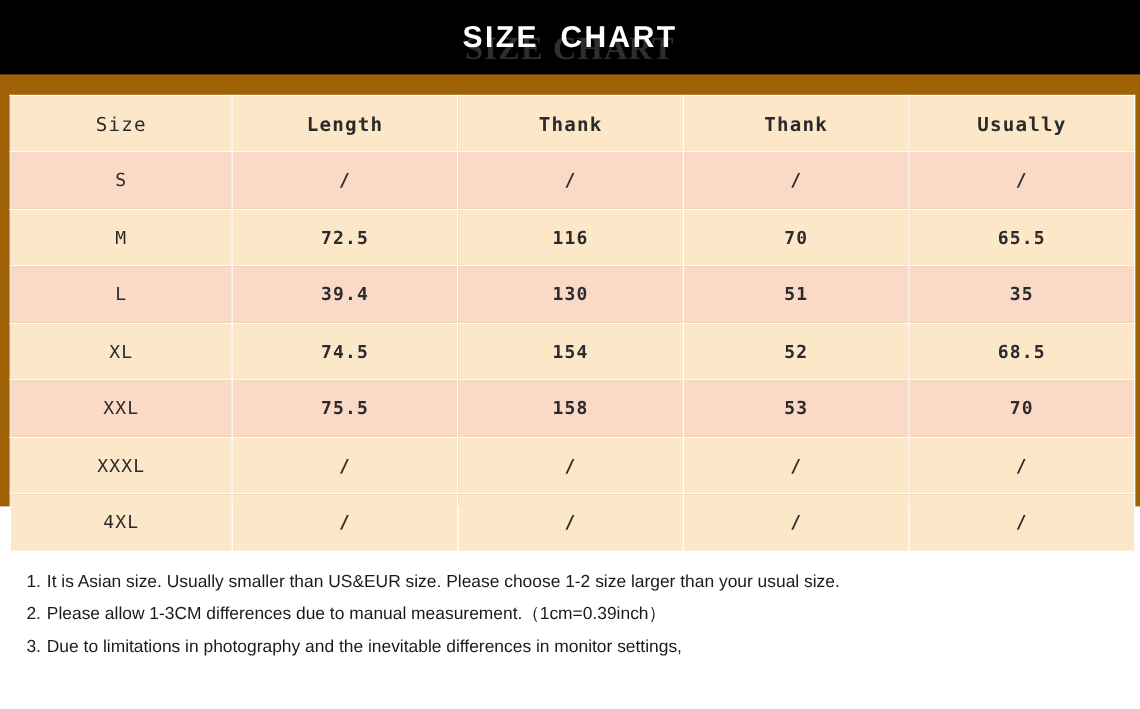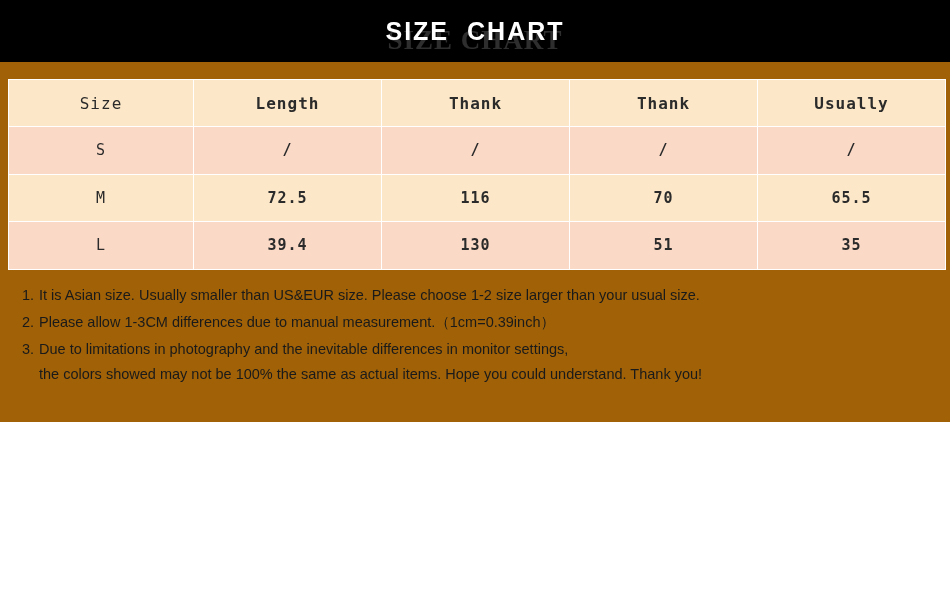--- a/index.html
+++ b/index.html
@@ -151,34 +151,61 @@
           <td class="col-data">116</td>
           <td class="col-data">70</td>
           <td class="col-data">65.5</td>
         </tr>
         <tr class="odd">
           <td class="col-size">L</td>
           <td class="col-data">39.4</td>
           <td class="col-data">130</td>
           <td class="col-data">51</td>
           <td class="col-data">35</td>
+        </tr>
+        <tr class="even">
+          <td class="col-size">XL</td>
+          <td class="col-data">74.5</td>
+          <td class="col-data">154</td>
+          <td class="col-data">52</td>
+          <td class="col-data">68.5</td>
+        </tr>
+        <tr class="odd">
+          <td class="col-size">XXL</td>
+          <td class="col-data">75.5</td>
+          <td class="col-data">158</td>
+          <td class="col-data">53</td>
+          <td class="col-data">70</td>
+        </tr>
+        <tr class="even">
+          <td class="col-size">XXXL</td>
+          <td class="col-data">/</td>
+          <td class="col-data">/</td>
+          <td class="col-data">/</td>
+          <td class="col-data">/</td>
+        </tr>
+        <tr class="even">
+          <td class="col-size">4XL</td>
+          <td class="col-data">/</td>
+          <td class="col-data">/</td>
+          <td class="col-data">/</td>
+          <td class="col-data">/</td>
         </tr>
       </tbody>
     </table>
   </div>
 
   <div class="notes">
     <div class="note-row">
       <span class="note-num">1.</span>
       <span class="note-text">It is Asian size.  Usually smaller than US&amp;EUR size. Please choose 1-2 size larger than your usual size.</span>
     </div>
     <div class="note-row">
       <span class="note-num">2.</span>
       <span class="note-text">Please allow 1-3CM differences due to manual measurement.（1cm=0.39inch）</span>
     </div>
     <div class="note-row">
       <span class="note-num">3.</span>
       <span class="note-text">Due to limitations in photography and the inevitable differences in monitor settings,</span>
     </div>
-    <div class="note-sub">the colors showed may not be 100% the same as actual items. Hope you could understand. Thank you!</div>
   </div>
 
 </div>
 
 </body></html>

